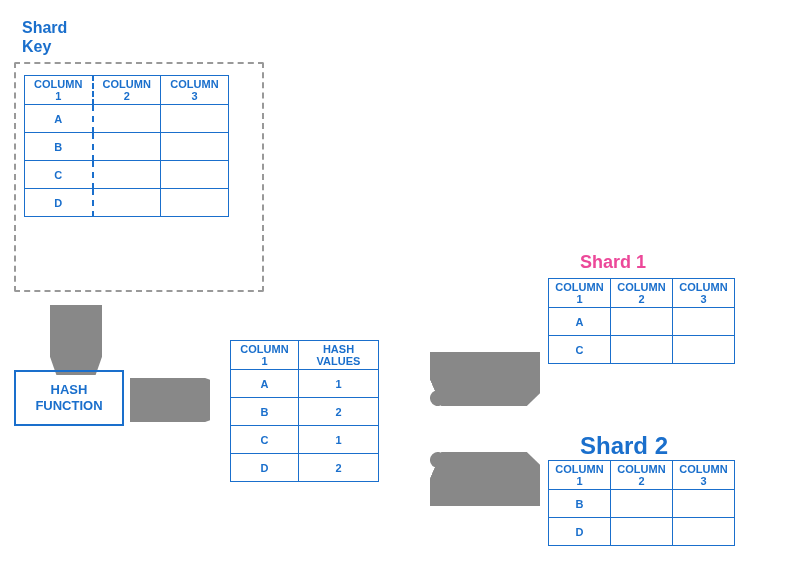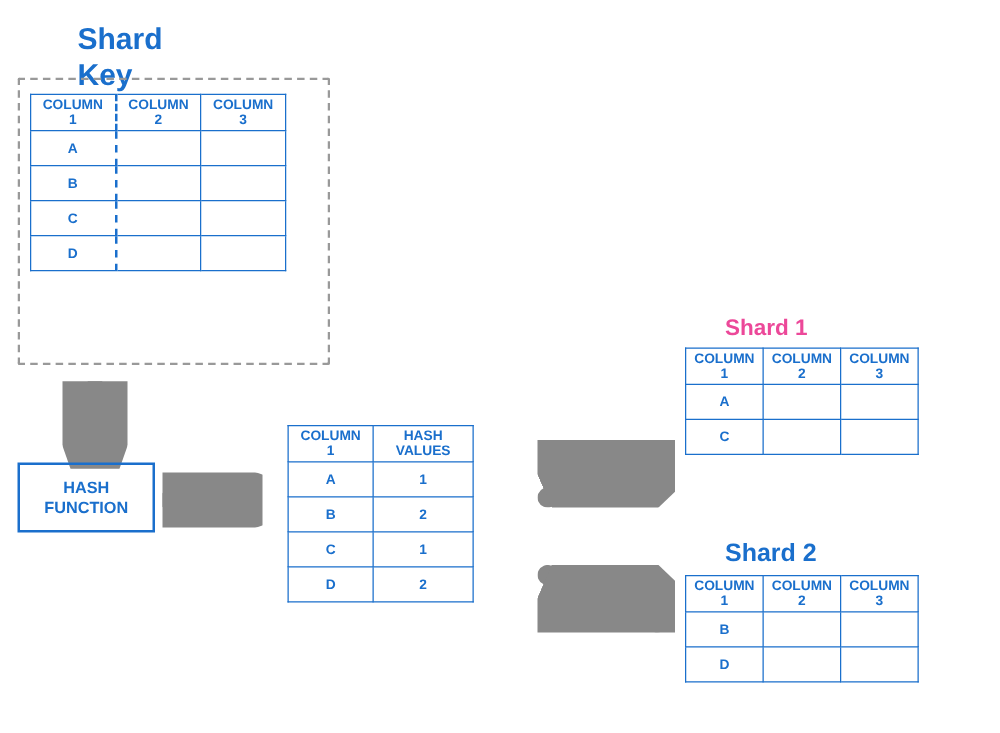--- a/index.html
+++ b/index.html
@@ -12,23 +12,22 @@
       overflow: hidden;
     }
 
     
     .shard-key-label {
       position: absolute;
       top: 18px;
       left: 22px;
       color: #1a6fcc;
       font-weight: bold;
-      font-size: 24px;
+      font-size: 16px;
       line-height: 1.2;
-      margin-left: 40px;
     }
 
     
     .dashed-box {
       position: absolute;
       top: 62px;
       left: 14px;
       width: 250px;
       height: 230px;
       border: 2px dashed #999;
@@ -130,21 +129,21 @@
       left: 548px;
     }
 
     
     .shard2-label {
       position: absolute;
       top: 432px;
       left: 580px;
       color: #1a6fcc;
       font-weight: bold;
-      font-size: 20px;
+      font-size: 24px;
     }
     .shard2-table-wrap {
       position: absolute;
       top: 460px;
       left: 548px;
     }
 
     
     .arrow-svg { display: block; }
   </style>

